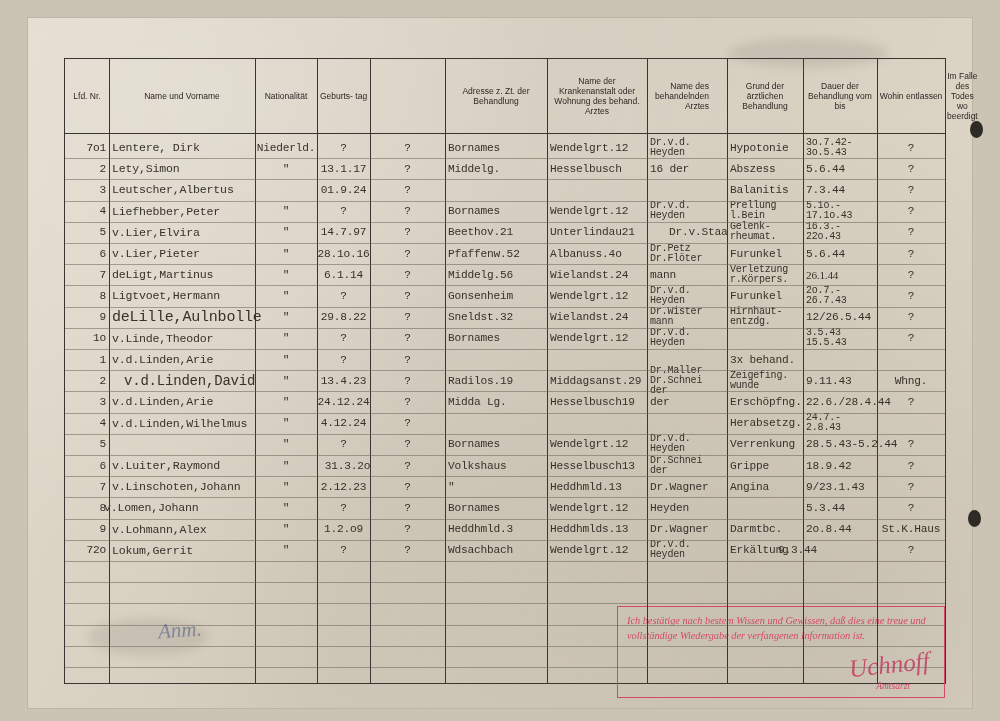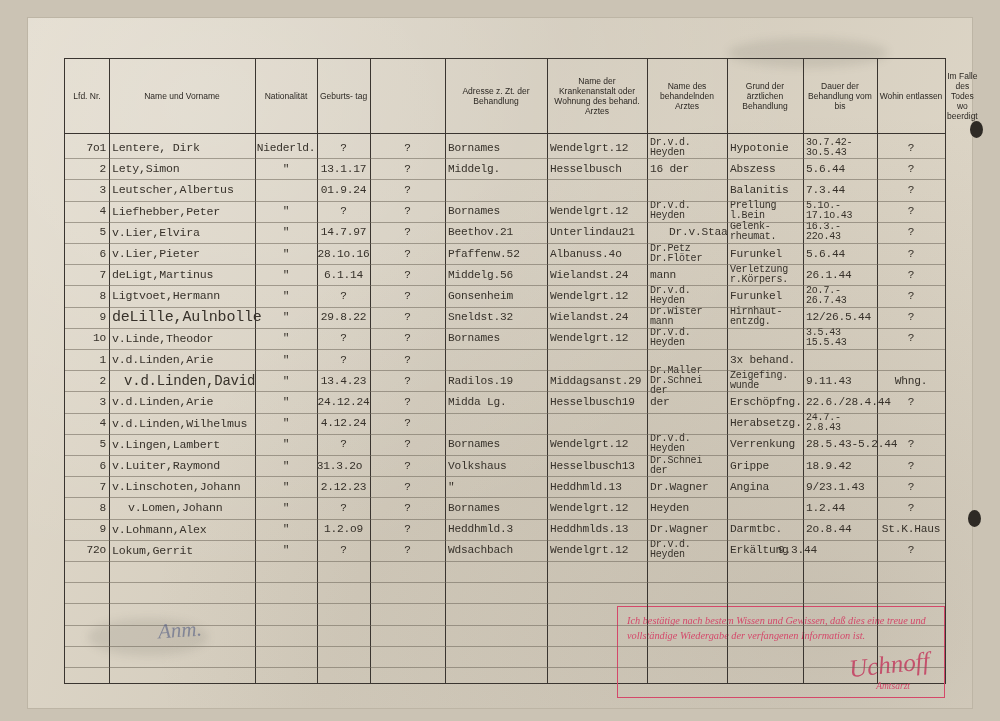--- a/index.html
+++ b/index.html
@@ -97,21 +97,21 @@
         <div class="hcell" style="left: 44px; width: 146px;">Name und Vorname</div>
         <div class="hcell" style="left: 190px; width: 62px;">Nationalität</div>
         <div class="hcell" style="left: 252px; width: 53px;">Geburts-
 tag</div>
         <div class="hcell" style="left: 482px; width: 100px;">Name der
 Krankenanstalt
 oder Wohnung
 des behand. Arztes</div>
         <div class="hcell" style="left: 380px; width: 102px;">Adresse z. Zt.
 der Behandlung</div>
-        <div class="hcell" style="left: 582px; width: 80px;">Name des
+        <div class="hcell" style="left: 566px; width: 80px; text-align: right;">Name des
 behandelnden
 Arztes</div>
         <div class="hcell" style="left: 738px; width: 74px;">Dauer der
 Behandlung
 vom
 bis</div>
         <div class="hcell" style="left: 662px; width: 76px;">Grund der
 ärztlichen
 Behandlung</div>
         <div class="hcell" style="left: 812px; width: 68px;">Wohin
@@ -235,21 +235,21 @@
           <div class="cell ink c" style="left: 190px; width: 62px;">"</div>
           <div class="cell ink c" style="left: 252px; width: 53px;">6.1.14</div>
           <div class="cell ink c" style="left: 305px; width: 75px;">?</div>
           <div class="cell ink" style="left: 380px; width: 102px;">Middelg.56</div>
           <div class="cell ink" style="left: 482px; width: 100px;">Wielandst.24</div>
           <div class="cell ink" style="left: 582px; width: 80px;">mann</div>
           <div class="cell ink" style="left: 662px; width: 76px; flex-direction: column; align-items: flex-start; justify-content: center; font-size: 10px; line-height: 1;">
             <span>Verletzung</span>
             <span>r.Körpers.</span>
           </div>
-          <div class="cell ink" style="left: 738px; width: 74px;">26.1.44</div>
+          <div class="cell ink" style="left: 738px; width: 74px; font-family: Liberation Serif, serif;">26.1.44</div>
           <div class="cell ink c" style="left: 812px; width: 68px;">?</div>
           <div class="cell ink" style="left: 880px;"></div>
         </div>
         <div class="row" style="top: 226.4px;">
           <div class="cell ink r" style="left: 0px; width: 44px;">8</div>
           <div class="cell ink" style="left: 44px; width: 146px; font-size: 11.6px;">Ligtvoet,Hermann</div>
           <div class="cell ink c" style="left: 190px; width: 62px;">"</div>
           <div class="cell ink c" style="left: 252px; width: 53px;">?</div>
           <div class="cell ink c" style="left: 305px; width: 75px;">?</div>
           <div class="cell ink" style="left: 380px; width: 102px;">Gonsenheim</div>
@@ -367,40 +367,39 @@
           <div class="cell ink" style="left: 662px; width: 76px;">Herabsetzg.</div>
           <div class="cell ink" style="left: 738px; width: 74px; flex-direction: column; align-items: flex-start; justify-content: center; font-size: 10px; line-height: 1;">
             <span>24.7.-</span>
             <span>2.8.43</span>
           </div>
           <div class="cell ink c" style="left: 812px; width: 68px;"></div>
           <div class="cell ink" style="left: 880px;"></div>
         </div>
         <div class="row" style="top: 374.8px;">
           <div class="cell ink r" style="left: 0px; width: 44px;">5</div>
-          <div class="cell ink" style="left: 44px; width: 146px; font-size: 11.6px;">v.Lingen,Lambert</div>
           <div class="cell ink c" style="left: 190px; width: 62px;">"</div>
           <div class="cell ink c" style="left: 252px; width: 53px;">?</div>
           <div class="cell ink c" style="left: 305px; width: 75px;">?</div>
           <div class="cell ink" style="left: 380px; width: 102px;">Bornames</div>
           <div class="cell ink" style="left: 482px; width: 100px;">Wendelgrt.12</div>
           <div class="cell ink" style="left: 582px; width: 80px; flex-direction: column; align-items: flex-start; justify-content: center; font-size: 10px; line-height: 1;">
             <span>Dr.v.d.</span>
             <span>Heyden</span>
           </div>
           <div class="cell ink" style="left: 662px; width: 76px;">Verrenkung</div>
           <div class="cell ink" style="left: 738px; width: 74px;">28.5.43-5.2.44</div>
           <div class="cell ink c" style="left: 812px; width: 68px;">?</div>
           <div class="cell ink" style="left: 880px;"></div>
         </div>
         <div class="row" style="top: 396px;">
           <div class="cell ink r" style="left: 0px; width: 44px;">6</div>
           <div class="cell ink" style="left: 44px; width: 146px; font-size: 11.6px;">v.Luiter,Raymond</div>
           <div class="cell ink c" style="left: 190px; width: 62px;">"</div>
-          <div class="cell ink c" style="left: 248px; width: 53px; text-align: center;">31.3.2o</div>
+          <div class="cell ink c" style="left: 256px; width: 53px; text-align: center;">31.3.2o</div>
           <div class="cell ink c" style="left: 305px; width: 75px;">?</div>
           <div class="cell ink" style="left: 380px; width: 102px;">Volkshaus</div>
           <div class="cell ink" style="left: 482px; width: 100px;">Hesselbusch13</div>
           <div class="cell ink" style="left: 582px; width: 80px; flex-direction: column; align-items: flex-start; justify-content: center; font-size: 10px; line-height: 1;">
             <span>Dr.Schnei</span>
             <span>der</span>
           </div>
           <div class="cell ink" style="left: 662px; width: 76px;">Grippe</div>
           <div class="cell ink" style="left: 738px; width: 74px;">18.9.42</div>
           <div class="cell ink c" style="left: 812px; width: 68px;">?</div>
@@ -415,29 +414,29 @@
           <div class="cell ink" style="left: 380px; width: 102px;">"</div>
           <div class="cell ink" style="left: 482px; width: 100px;">Heddhmld.13</div>
           <div class="cell ink" style="left: 582px; width: 80px;">Dr.Wagner</div>
           <div class="cell ink" style="left: 662px; width: 76px;">Angina</div>
           <div class="cell ink" style="left: 738px; width: 74px;">9/23.1.43</div>
           <div class="cell ink c" style="left: 812px; width: 68px;">?</div>
           <div class="cell ink" style="left: 880px;"></div>
         </div>
         <div class="row" style="top: 438.4px;">
           <div class="cell ink r" style="left: 0px; width: 44px;">8</div>
-          <div class="cell ink" style="left: 60px; width: 146px; font-size: 11.6px;">v.Lomen,Johann</div>
+          <div class="cell ink" style="left: 36px; width: 146px; font-size: 11.6px;">v.Lomen,Johann</div>
           <div class="cell ink c" style="left: 190px; width: 62px;">"</div>
           <div class="cell ink c" style="left: 252px; width: 53px;">?</div>
           <div class="cell ink c" style="left: 305px; width: 75px;">?</div>
           <div class="cell ink" style="left: 380px; width: 102px;">Bornames</div>
           <div class="cell ink" style="left: 482px; width: 100px;">Wendelgrt.12</div>
           <div class="cell ink" style="left: 582px; width: 80px;">Heyden</div>
           <div class="cell ink" style="left: 662px; width: 76px;"></div>
-          <div class="cell ink" style="left: 738px; width: 74px;">1.2.44</div>
+          <div class="cell ink" style="left: 738px; width: 74px;">5.3.44</div>
           <div class="cell ink c" style="left: 812px; width: 68px;">?</div>
           <div class="cell ink" style="left: 880px;"></div>
         </div>
         <div class="row" style="top: 459.6px;">
           <div class="cell ink r" style="left: 0px; width: 44px;">9</div>
           <div class="cell ink" style="left: 44px; width: 146px; font-size: 11.6px;">v.Lohmann,Alex</div>
           <div class="cell ink c" style="left: 190px; width: 62px;">"</div>
           <div class="cell ink c" style="left: 252px; width: 53px;">1.2.o9</div>
           <div class="cell ink c" style="left: 305px; width: 75px;">?</div>
           <div class="cell ink" style="left: 380px; width: 102px;">Heddhmld.3</div>

